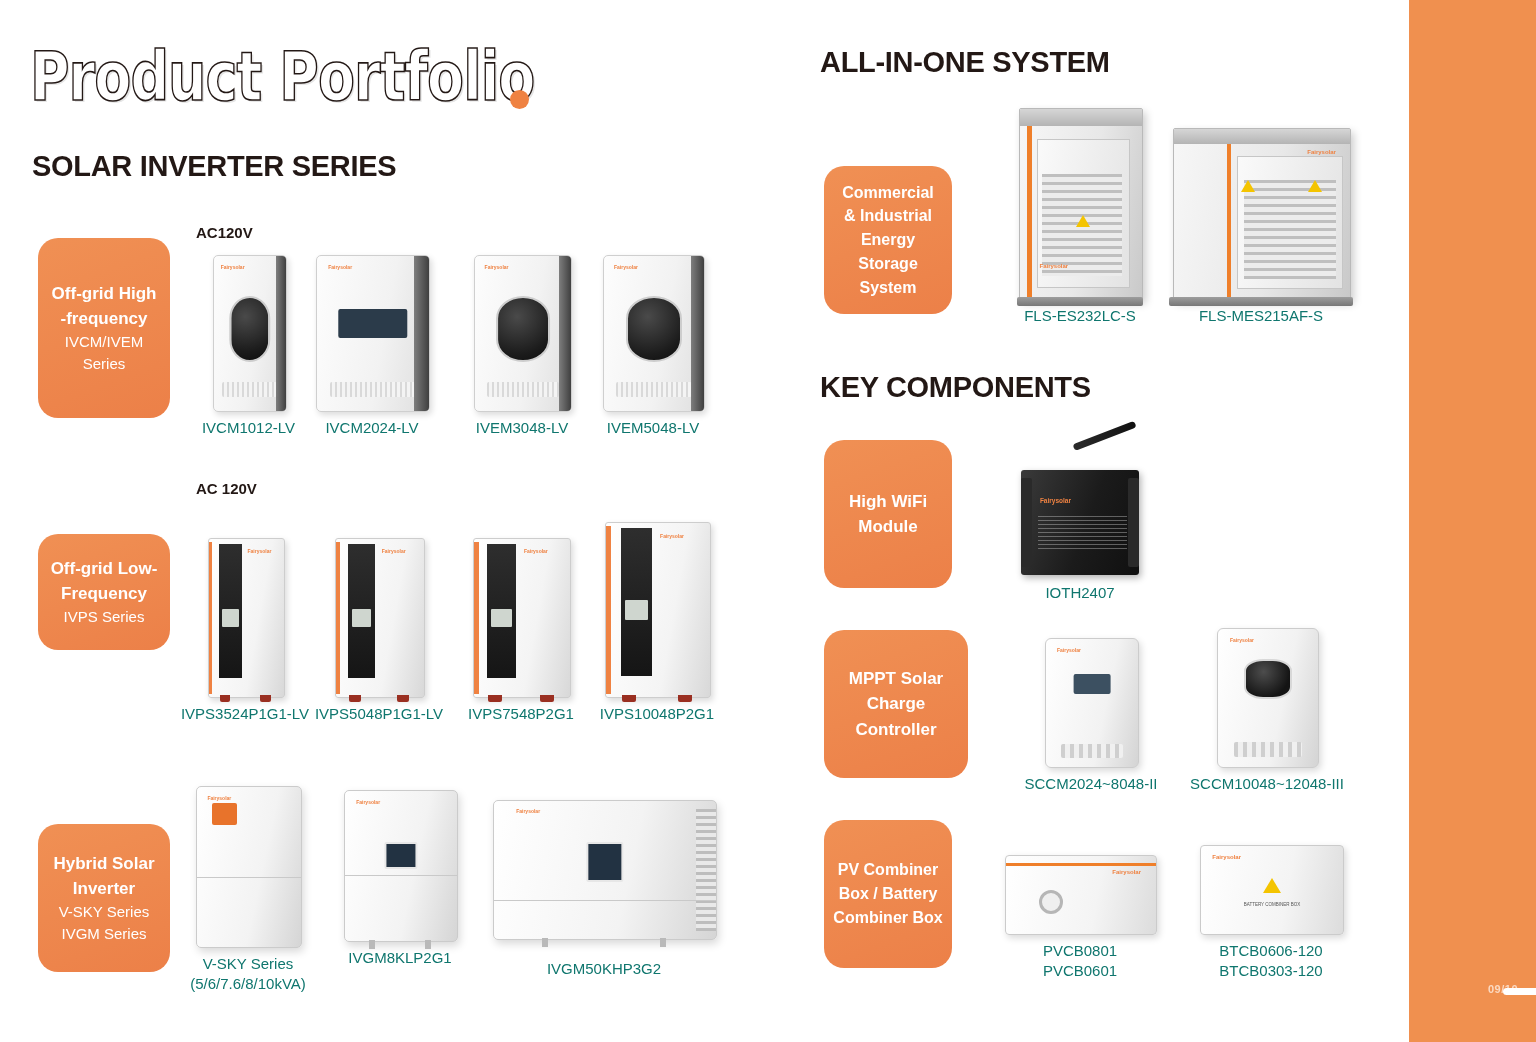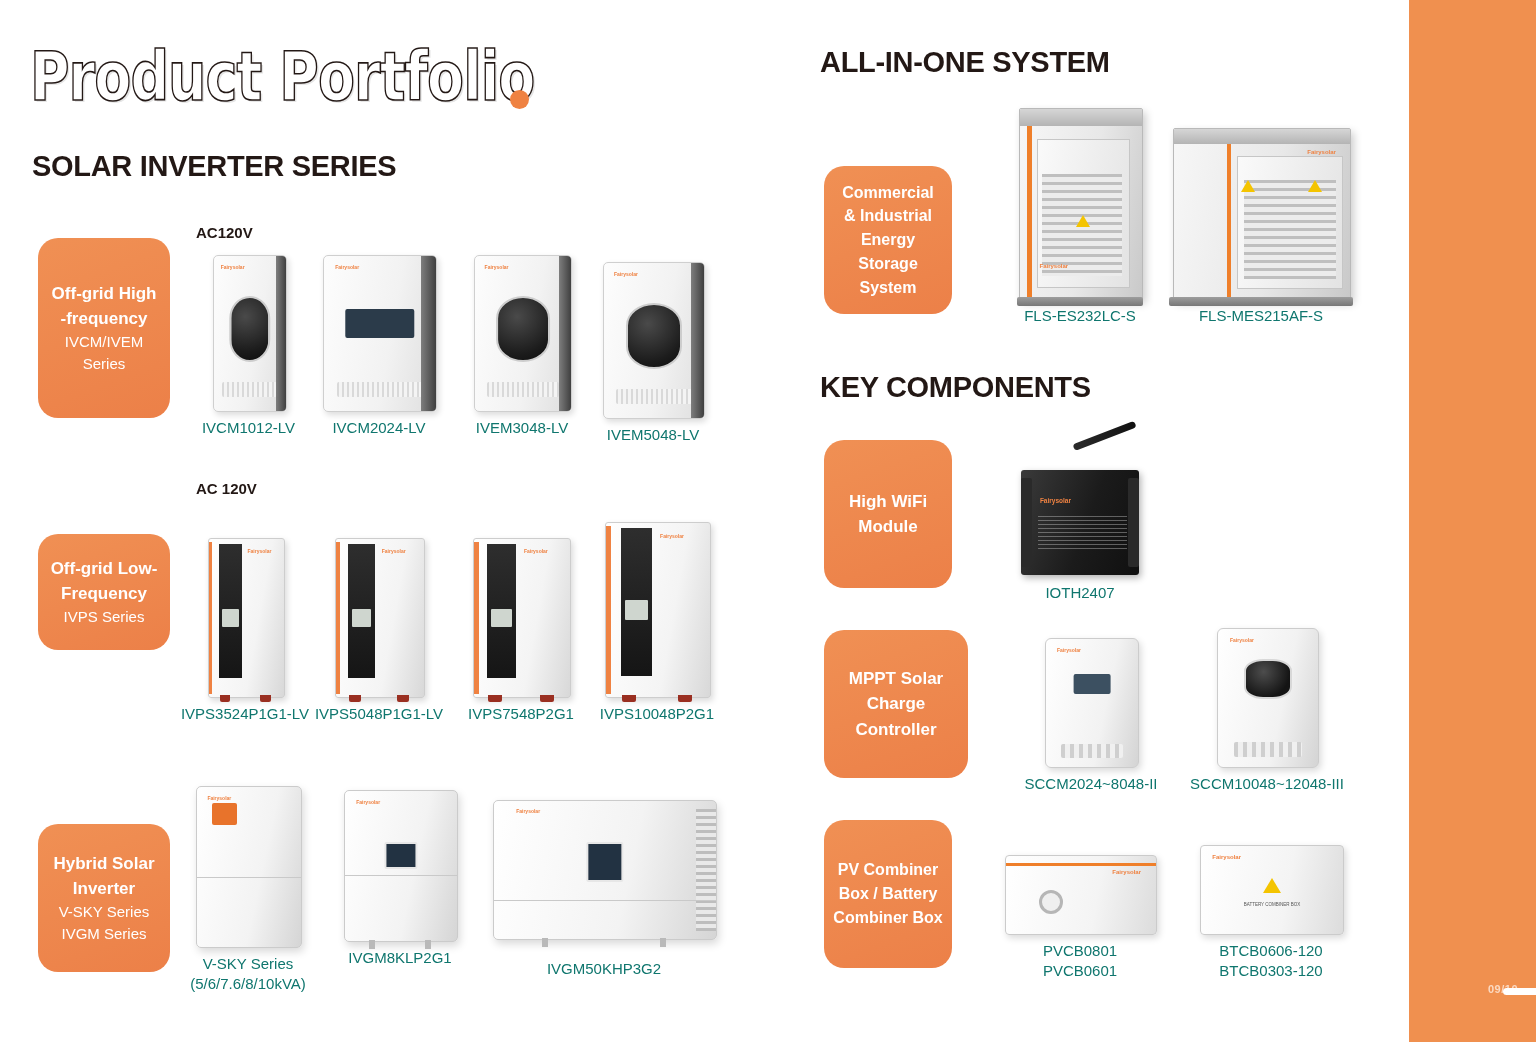--- a/index.html
+++ b/index.html
@@ -462,21 +462,21 @@
   <div class="art" style="width:72px;height:155px;">
     <div class="hf-body dark-edge">
       <div class="hf-logo">Fairysolar</div>
       <div class="hf-screen"></div>
       <div class="hf-vent"></div>
     </div>
   </div>
   <div class="caption">IVCM1012-LV</div>
 </div>
 
-<div class="prod" style="left:316px; top:255px; width:126px;">
+<div class="prod" style="left:309px; top:255px; width:126px;">
   <div class="art" style="width:112px;height:155px;">
     <div class="hf-body dark-edge">
       <div class="hf-logo">Fairysolar</div>
       <div class="hf-lcd"></div>
       <div class="hf-vent"></div>
     </div>
   </div>
   <div class="caption">IVCM2024-LV</div>
 </div>
 
@@ -484,21 +484,21 @@
   <div class="art" style="width:96px;height:155px;">
     <div class="hf-body dark-edge">
       <div class="hf-logo">Fairysolar</div>
       <div class="hf-screen"></div>
       <div class="hf-vent"></div>
     </div>
   </div>
   <div class="caption">IVEM3048-LV</div>
 </div>
 
-<div class="prod" style="left:592px; top:255px; width:122px;margin-top:7px;">
+<div class="prod" style="left:592px; top:255px; width:122px;">
   <div class="art" style="width:100px;height:155px;">
     <div class="hf-body dark-edge">
       <div class="hf-logo">Fairysolar</div>
       <div class="hf-screen"></div>
       <div class="hf-vent"></div>
     </div>
   </div>
   <div class="caption">IVEM5048-LV</div>
 </div>
 

